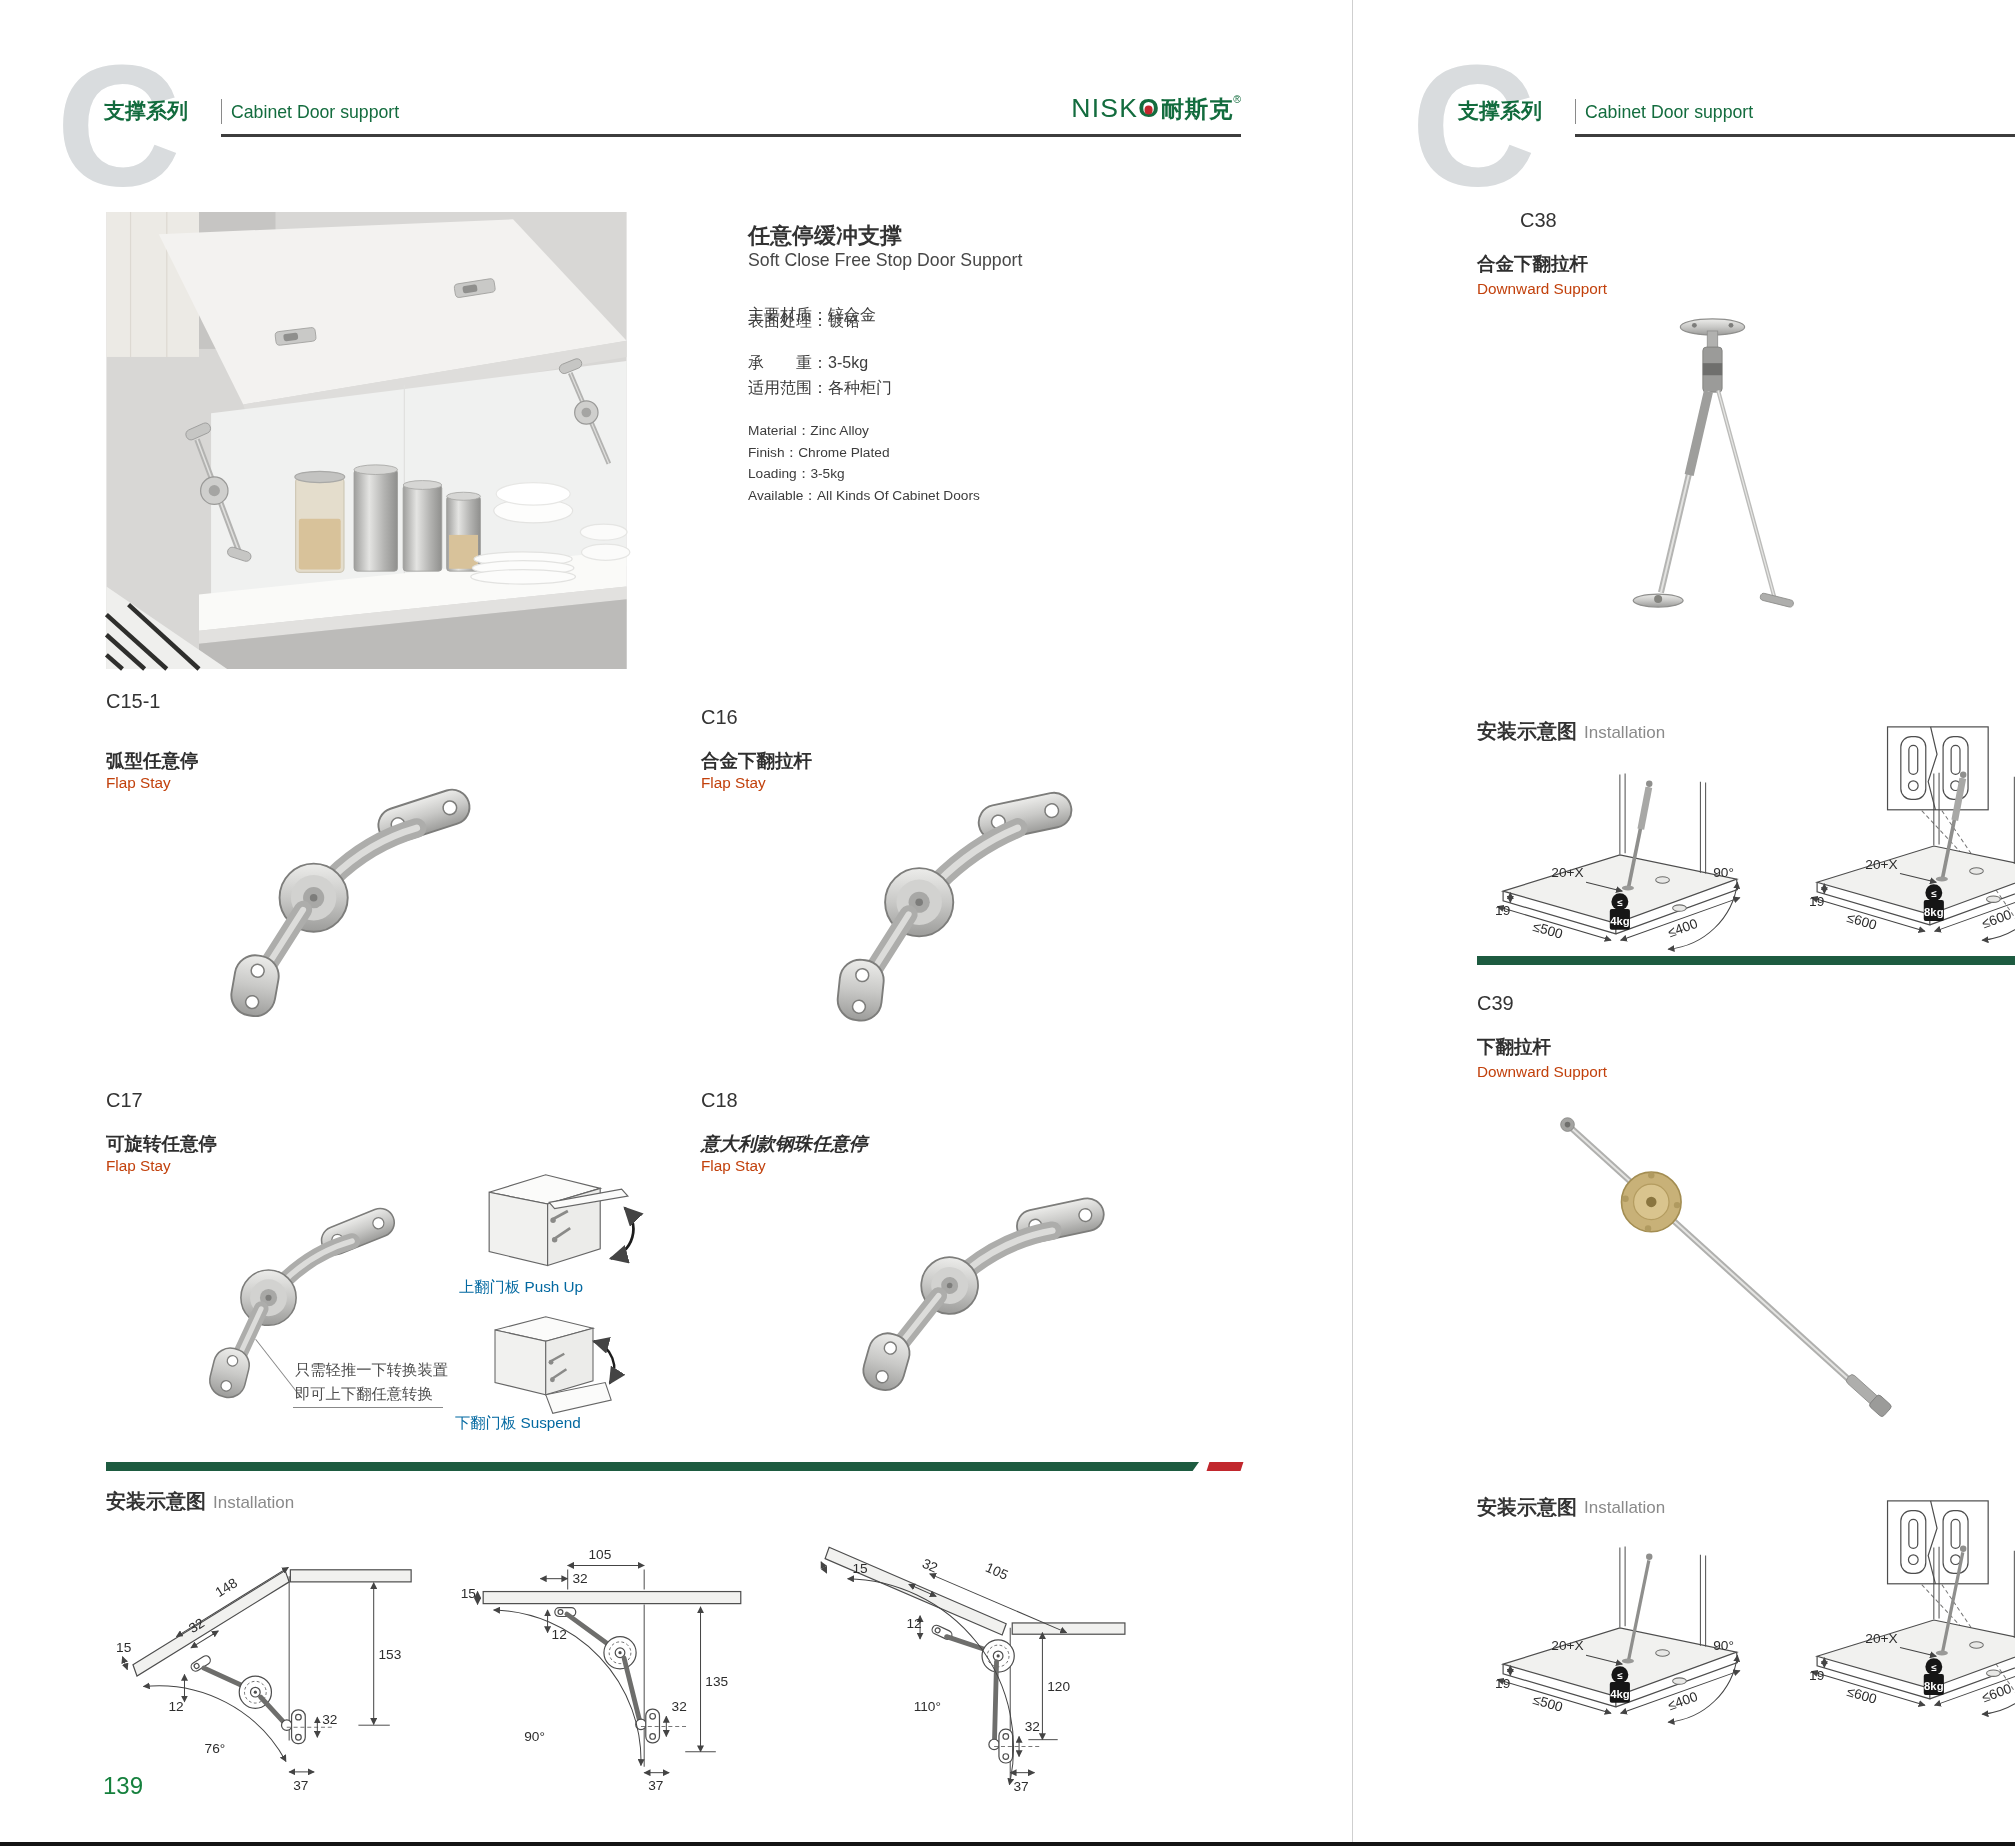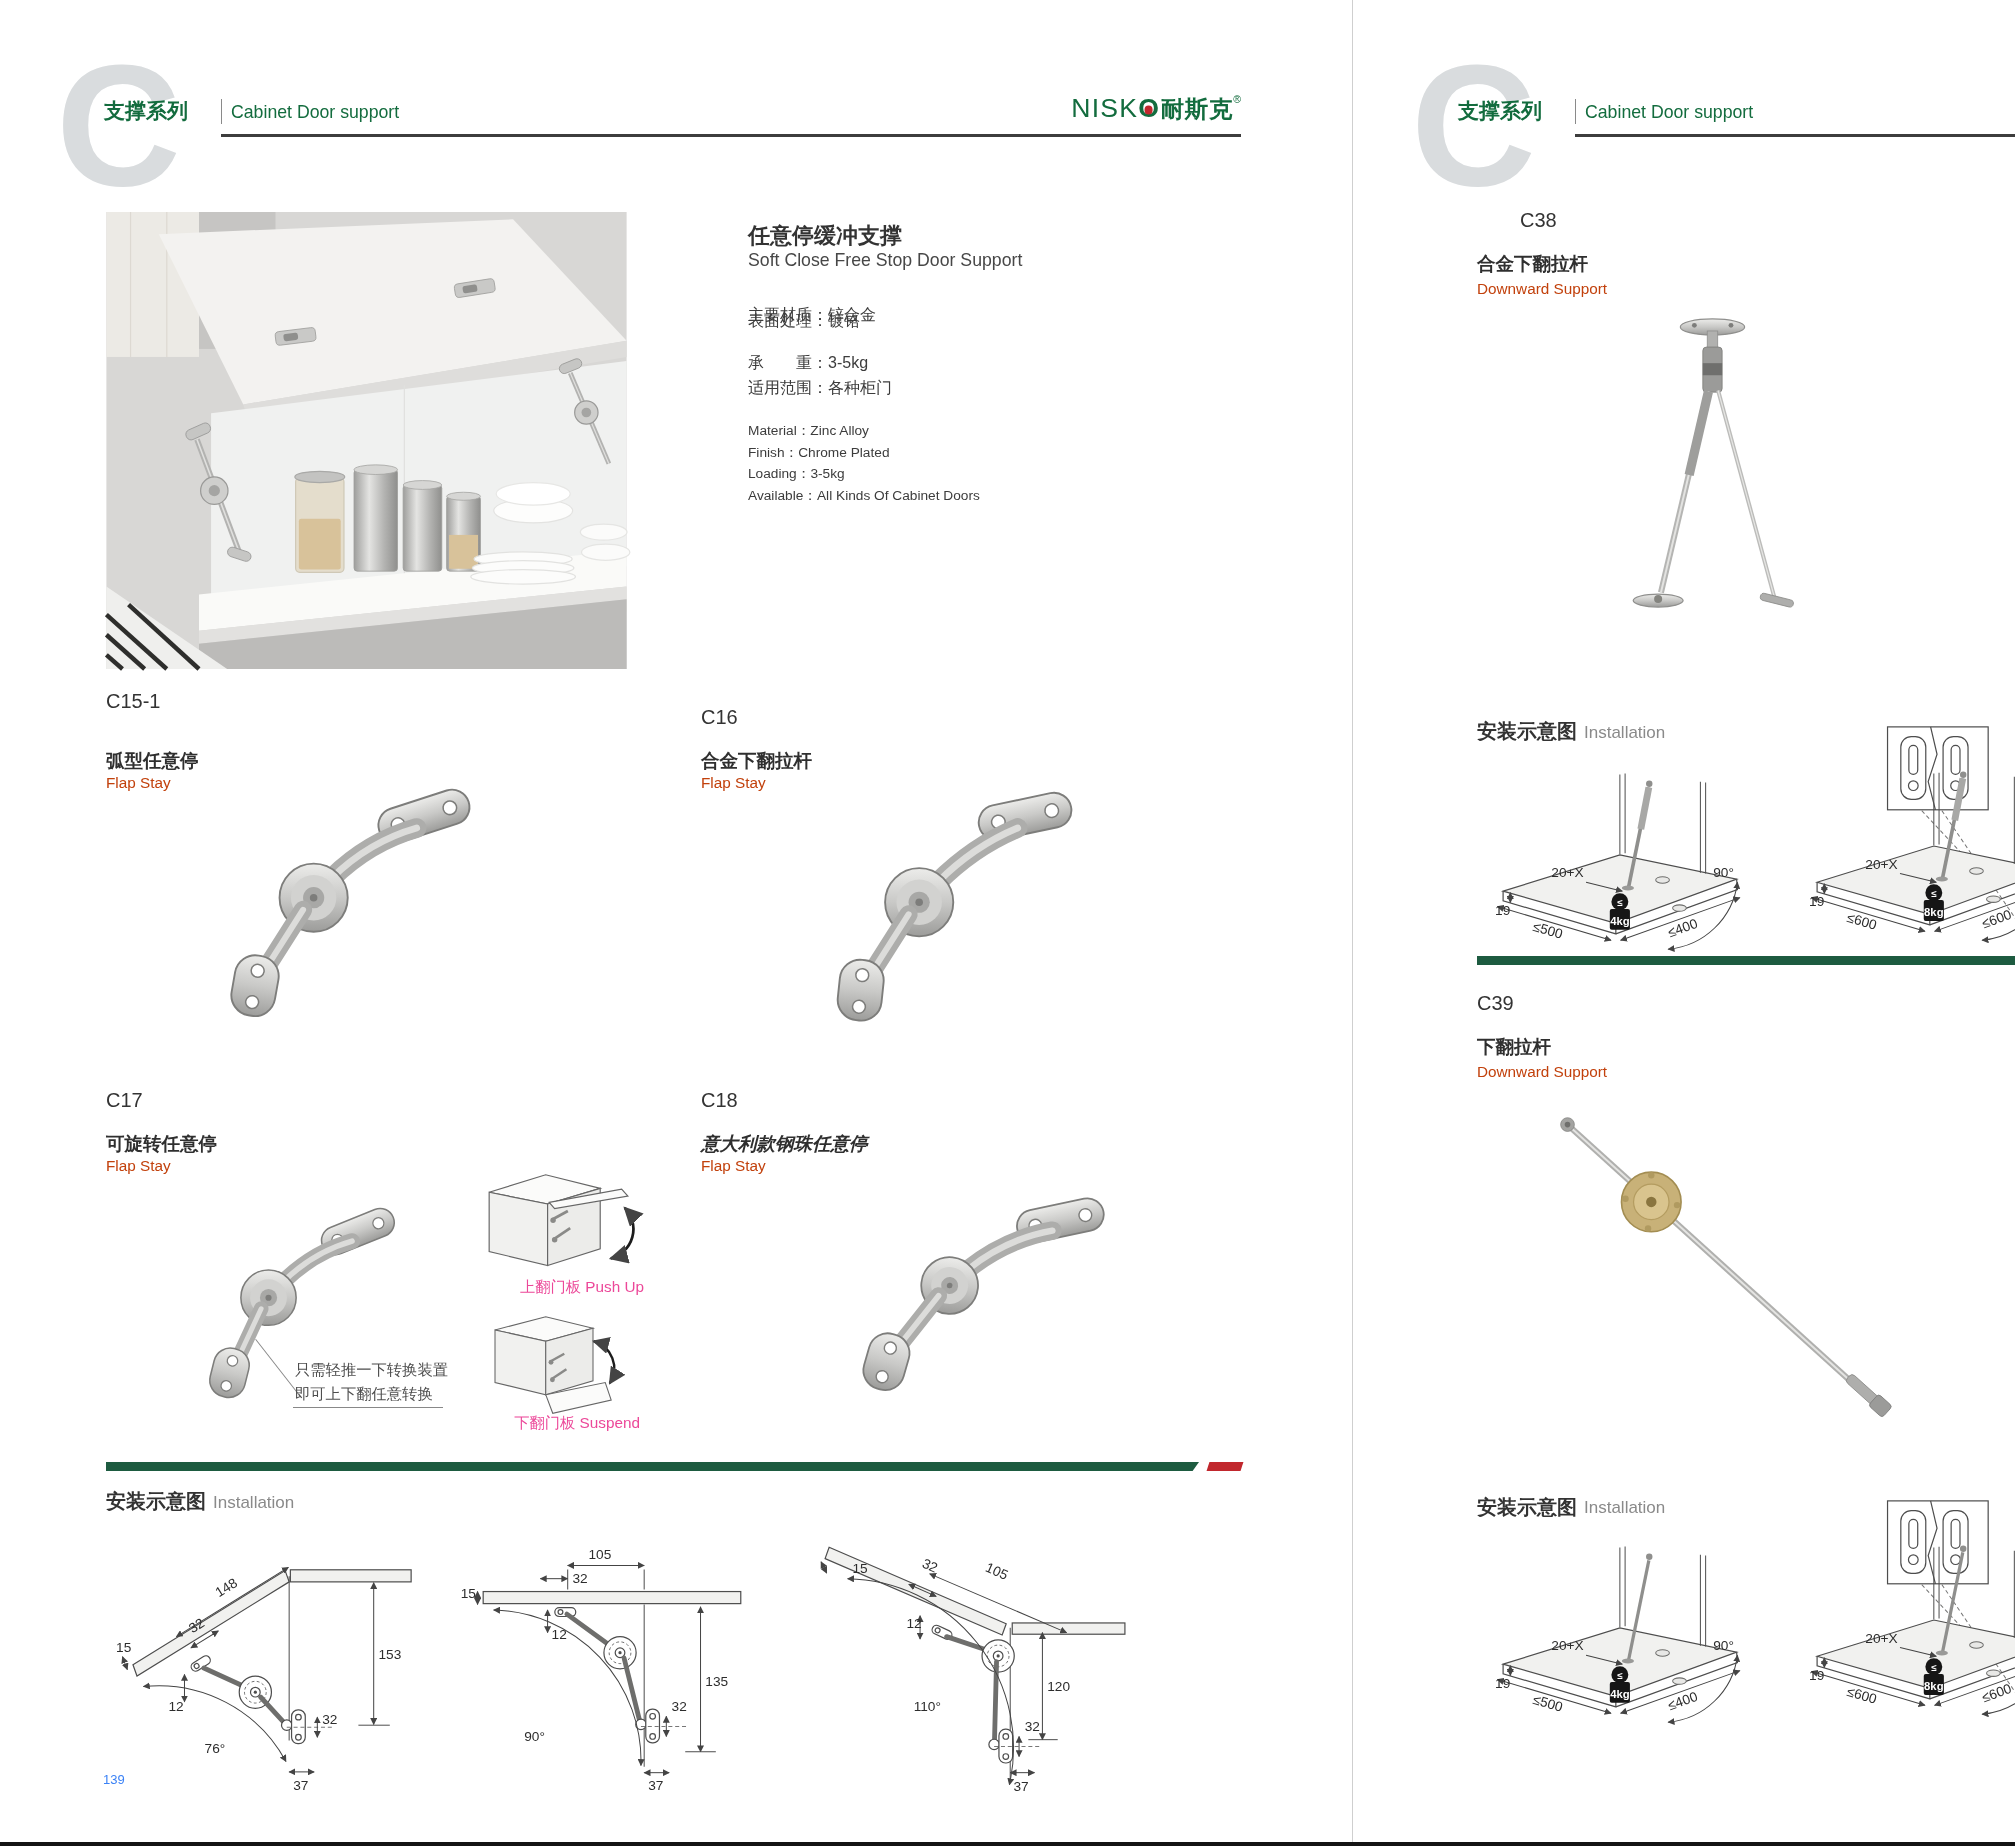--- a/index.html
+++ b/index.html
@@ -19,27 +19,27 @@
   .logo .lreg{font-size:10.5px;vertical-align:top;}
   .hero-title-cn{font-size:22px;font-weight:700;color:#333;}
   .hero-title-en{font-size:17.7px;color:#474747;}
   .spec-cn{font-size:16px;color:#3c3c3c;line-height:1.45;}
   .spec-en{font-size:13.7px;color:#3c3c3c;line-height:1.6;}
   .code{font-size:20px;color:#333;}
   .ncn{font-size:18.5px;font-weight:700;color:#2f2f2f;}
   .nen{font-size:15.3px;color:#c2410c;}
   .itcn{font-size:20px;font-weight:700;color:#333;}
   .iten{font-size:17px;color:#8a8a8a;}
-  .pagenum{font-size:13px;color:#3b82f6;}
+  .pagenum{font-size:24px;color:#15803d;}
   .gbar{position:absolute;height:8.9px;background:#1d5b40;clip-path:polygon(0 0,100% 0,calc(100% - 6.4px) 100%,0 100%);}
   .bar-red{position:absolute;height:8.9px;background:#c1272d;transform:skewX(-18deg);}
   .callout{font-size:15.3px;color:#4d4d4d;}
   .callout-rule{position:absolute;height:1.2px;background:#888;}
   .leader{position:absolute;height:1.2px;background:#888;transform-origin:0 0;}
-  .modelbl{position:absolute;font-size:15.3px;color:#ec4899;text-align:right;}
+  .modelbl{position:absolute;font-size:15.3px;color:#0369a1;text-align:left;}
   .vdivider{position:absolute;width:1.2px;background:#cfcfcf;}
   .botline{position:absolute;background:#141414;}
   svg{position:absolute;overflow:visible;}
   svg text{font-family:"Liberation Sans","DejaVu Sans",sans-serif;font-size:34px;font-weight:500;fill:#2d2d2d;}
   .panel{fill:#f1f1ef;stroke:#4d4d4d;stroke-width:3;}
   .ln{stroke:#4d4d4d;stroke-width:2.5;fill:none;}
   .lnf{stroke:#4d4d4d;stroke-width:3;fill:none;}
   .lnd{stroke:#777;stroke-width:2.5;stroke-dasharray:10 7;fill:none;}
   .arm{stroke:#6e6e6c;stroke-width:12;stroke-linecap:round;}
   .wsh{fill:#fff;stroke:#4d4d4d;stroke-width:3;}

